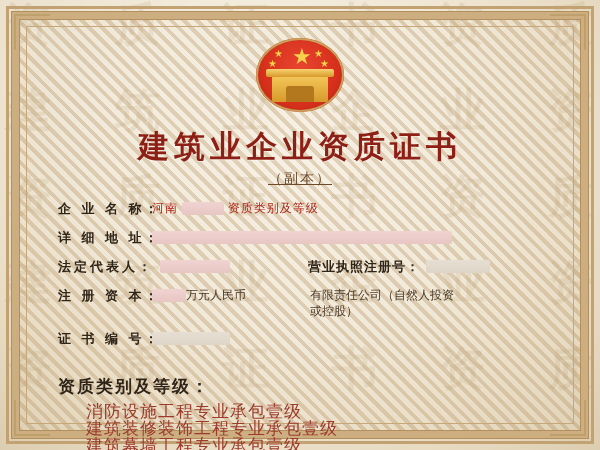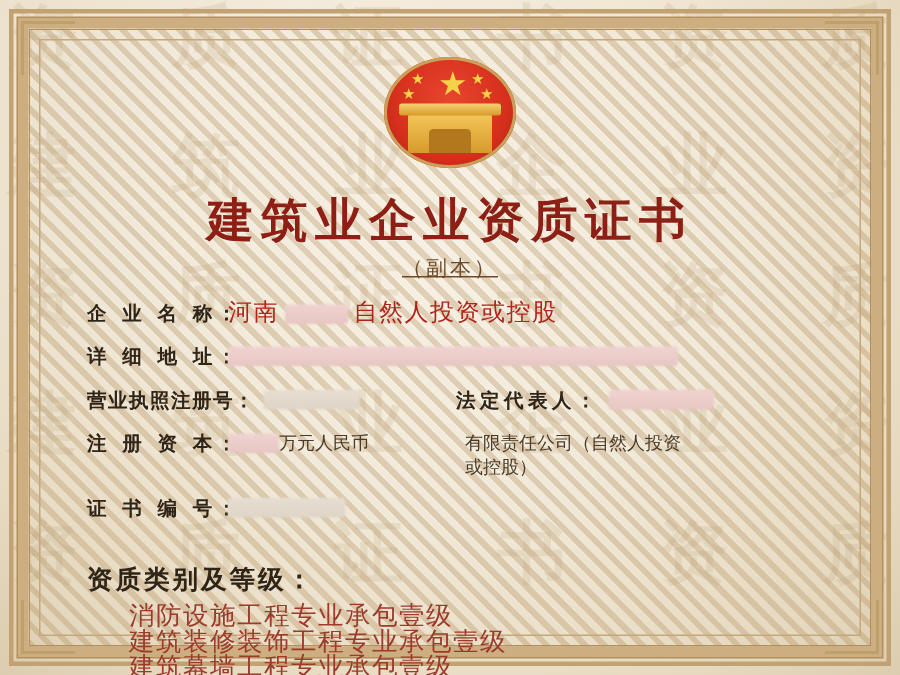--- a/index.html
+++ b/index.html
@@ -98,21 +98,21 @@
   .row2{display:flex;align-items:flex-start;margin-bottom:11px;}
   .col{display:flex;align-items:flex-start;}
   .col.left{width:246px;}
   .col.right{flex:1;}
   .lbl{
     color:#2f2418;font-weight:bold;letter-spacing:3px;white-space:nowrap;
     font-size:13px;
   }
   .lbl.w6{width:88px;text-align:justify;}
   .val{margin-left:6px;color:#4a3a28;font-size:12px;line-height:16px;}
-  .redtext{color:#b0241b;font-size:16px;letter-spacing:1px;}
+  .redtext{color:#b0241b;font-size:12px;letter-spacing:1px;}
   .blur{
     display:inline-block;background:linear-gradient(#efd9d7,#e9cfcc);
     border-radius:2px;filter:blur(0.6px);vertical-align:middle;
     height:13px;
   }
   .blur.pink{background:linear-gradient(#f0d3d1,#e7c6c3);}
   .blur.grey{background:linear-gradient(#e6ded2,#ded5c7);}
 
   .quals{position:absolute;left:28px;top:345px;font-size:17px;color:#2f2418;}
   .quals .hd{font-weight:bold;letter-spacing:2px;margin-bottom:5px;}
@@ -192,45 +192,45 @@
     <div class="subtitle">（副本）</div>
 
     <div class="fields">
 
       <div class="row2">
         <div class="col" style="width:100%;">
           <span class="lbl w6">企 业 名 称：</span>
           <span class="val">
             <span class="redtext">河南</span>
             <span class="blur pink" style="width:42px;"></span>
-            <span class="redtext">自然人投资或控股</span>
+            <span class="redtext">资质类别及等级</span>
           </span>
         </div>
       </div>
 
       <div class="row2">
         <div class="col" style="width:100%;">
           <span class="lbl w6">详 细 地 址：</span>
           <span class="val">
             <span class="blur pink" style="width:300px;"></span>
           </span>
         </div>
       </div>
 
       <div class="row2">
+        <div class="col right">
+          <span class="lbl">法定代表人：</span>
+          <span class="val">
+            <span class="blur pink" style="width:70px;"></span>
+          </span>
+        </div>
         <div class="col left">
           <span class="lbl" style="letter-spacing:1px;">营业执照注册号：</span>
           <span class="val">
             <span class="blur grey" style="width:64px;"></span>
-          </span>
-        </div>
-        <div class="col right">
-          <span class="lbl">法定代表人：</span>
-          <span class="val">
-            <span class="blur pink" style="width:70px;"></span>
           </span>
         </div>
       </div>
 
       <div class="row2">
         <div class="col left">
           <span class="lbl w6">注 册 资 本：</span>
           <span class="val">
             <span class="blur pink" style="width:34px;"></span><span>万元人民币</span>
           </span>

